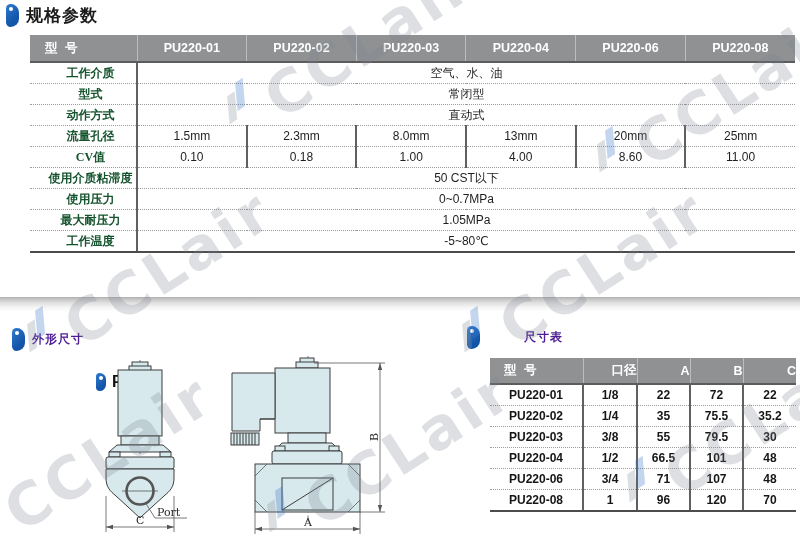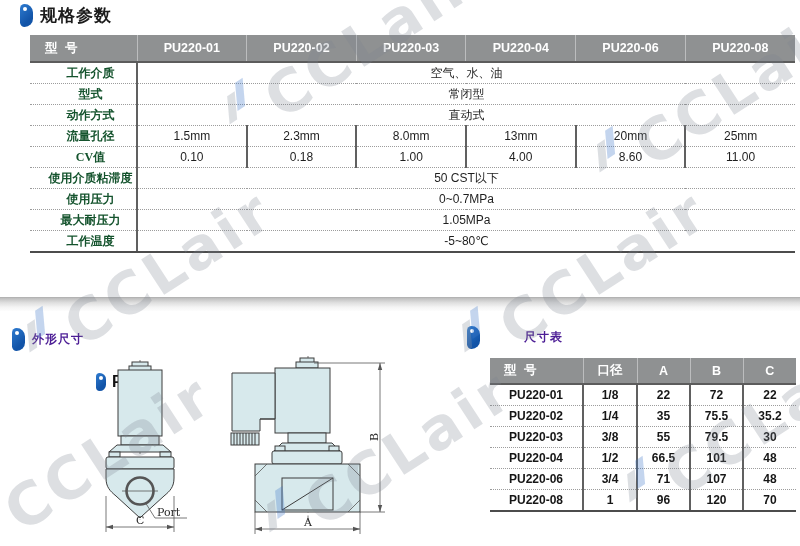--- a/index.html
+++ b/index.html
@@ -31,21 +31,21 @@
   .spec-table tr.bottom td{border-bottom:2px solid #4c4c4c;}
 
   
   .divider{position:absolute;left:0;top:297px;width:800px;height:13px;
            background:linear-gradient(180deg,#bdbdbd 0%,#dedede 35%,#f4f4f4 70%,#fdfdfd 100%);
            border-top:1px solid #b3b3b3;}
 
   
   .dim-table{position:absolute;left:490px;top:358px;width:306px;font-size:12px;}
   .dim-table thead th{background:#8f9192;color:#fff;height:25px;font-size:12.5px;font-weight:bold;
-       border-bottom:2px solid #5c5c5c;text-align:center;padding:0;}
+       border-bottom:2px solid #5c5c5c;text-align:right;padding:0;}
   .dim-table thead th + th{border-left:1px solid #bcbdbe;}
   .dim-table thead th.th-label{text-align:left;padding-left:14px;letter-spacing:2px;}
   .dim-table tbody td{height:20px;padding:0;text-align:center;border-bottom:1px dotted #9c9c9c;
        border-right:2px solid #606060;color:#161616;font-weight:bold;}
   .dim-table tbody td.lastc{border-right:none;}
   .dim-table tr.bottom td{border-bottom:2px solid #4c4c4c;}
 
   
   .drawing{position:absolute;}
   .draw-fill{fill:#d7e9ec;stroke:#3d3d3d;stroke-width:1;}
@@ -62,21 +62,21 @@
   .wm .wm-logo::before{content:"";position:absolute;left:1px;top:7px;width:9px;height:25px;
       background:#8e96a3;transform:skewX(-28deg);}
   .wm .wm-logo::after{content:"";position:absolute;left:15px;top:0;width:9px;height:25px;
       background:#3f78c8;transform:skewX(-28deg);}
 </style>
 </head>
 <body>
 
 <div class="page">
 
-  <div class="sec-title" style="left:20px;top:4px;">
+  <div class="sec-title" style="left:6px;top:4px;">
     <span class="badge"></span>
     <span class="t">规格参数</span>
   </div>
 
   <table class="spec-table">
     <colgroup>
       <col style="width:107px">
         <col>
         <col>
         <col>

